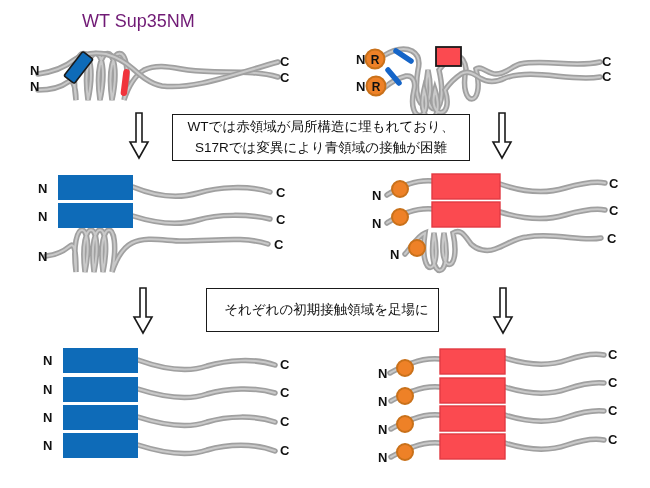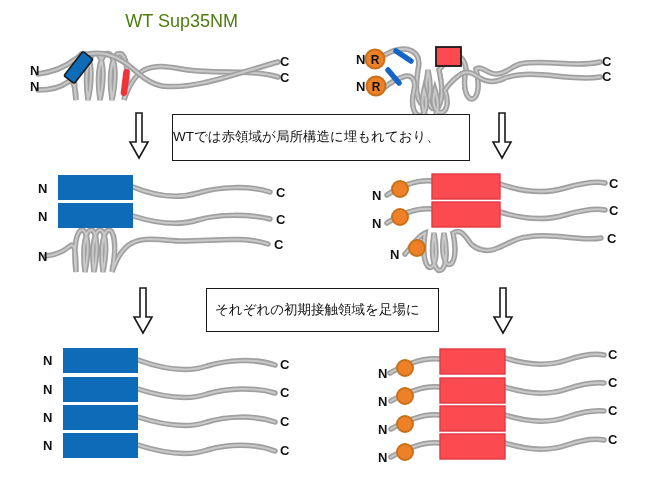--- a/index.html
+++ b/index.html
@@ -1,20 +1,20 @@
 <!DOCTYPE html>
 <html style="--blue-region: #0e6bb8; --red-region: #fb4a50; --red-region-border: #e23a42; --red-contact: #f0343c; --blue-contact: #1565c8; --mutation-orange: #ee8127; --mutation-orange-border: #c9711a; --strand-gray: #a0a0a0; --strand-highlight: #c9c9c9; --outline: #1a1a1a;"><head>
 <meta charset="utf-8">
 <style>
   html,body{margin:0;padding:0;background:#fff;}
   body{width:650px;height:488px;font-family:"Liberation Sans","DejaVu Sans",sans-serif;}
   #figure{position:relative;width:650px;height:488px;background:#fff;overflow:hidden;}
-  .title{position:absolute;font-size:18px;font-weight:400;color:#4d7c0f;text-align:right;white-space:nowrap;}
+  .title{position:absolute;font-size:18px;font-weight:400;color:#701a75;text-align:left;white-space:nowrap;}
   .annot-box{position:absolute;box-sizing:border-box;border:1.6px solid var(--outline,#1a1a1a);background:#fff;
-    display:flex;flex-direction:column;justify-content:center;align-items:flex-start;text-align:center;
+    display:flex;flex-direction:column;justify-content:center;align-items:center;text-align:center;
     font-size:13.5px;line-height:1.55;color:#111;white-space:nowrap;}
   svg.panel{position:absolute;overflow:visible;}
   .strand{fill:none;stroke:var(--strand-gray,#a0a0a0);stroke-width:5.5;stroke-linecap:round;}
   .strand-hi{fill:none;stroke:var(--strand-highlight,#c9c9c9);stroke-width:2;stroke-linecap:round;}
   .lbl{font-family:"Liberation Sans","DejaVu Sans",sans-serif;font-size:13px;font-weight:700;fill:#111;}
   .rlbl{font-family:"Liberation Sans","DejaVu Sans",sans-serif;font-size:12px;font-weight:700;fill:#111;text-anchor:middle;}
   .blue-block{fill:var(--blue-region,#0e6bb8);}
   .blue-block-outlined{fill:var(--blue-region,#0e6bb8);stroke:var(--outline,#1a1a1a);stroke-width:1.6;}
   .red-block{fill:var(--red-region,#fb4a50);stroke:var(--red-region-border,#e23a42);stroke-width:1.4;}
   .red-block-outlined{fill:var(--red-region,#fb4a50);stroke:var(--outline,#1a1a1a);stroke-width:1.8;}
@@ -59,20 +59,21 @@
     <text class="lbl" x="8" y="49">N</text>
     <text class="lbl" x="254" y="24">C</text>
     <text class="lbl" x="254" y="39">C</text>
   </svg>
 
   <svg class="panel" style="left:128px;top:112px;" width="22" height="48" viewBox="0 0 22 48">
     <polygon class="arrow-shape" points="8,1 14,1 14,30 20,30 11,46 2,30 8,30"></polygon>
   </svg>
   <div class="annot-box" style="left:172px;top:114px;width:298px;height:47px;">
     <div>WTでは赤領域が局所構造に埋もれており、</div>
+    <div>S17Rでは変異により青領域の接触が困難</div>
   </div>
   <svg class="panel" style="left:491px;top:112px;" width="22" height="48" viewBox="0 0 22 48">
     <polygon class="arrow-shape" points="8,1 14,1 14,30 20,30 11,46 2,30 8,30"></polygon>
   </svg>
 
   <svg class="panel" style="left:30px;top:170px;" width="255" height="112" viewBox="0 0 255 112">
     <path class="strand" d="M 103 17 C 125 26 148 29 168 23 C 188 17 218 15 240 22"></path>
       <path class="strand-hi" d="M 103 17 C 125 26 148 29 168 23 C 188 17 218 15 240 22"></path>
     <path class="strand" d="M 103 46 C 125 53 148 56 168 50 C 188 44 218 44 240 49"></path>
       <path class="strand-hi" d="M 103 46 C 125 53 148 56 168 50 C 188 44 218 44 240 49"></path>

